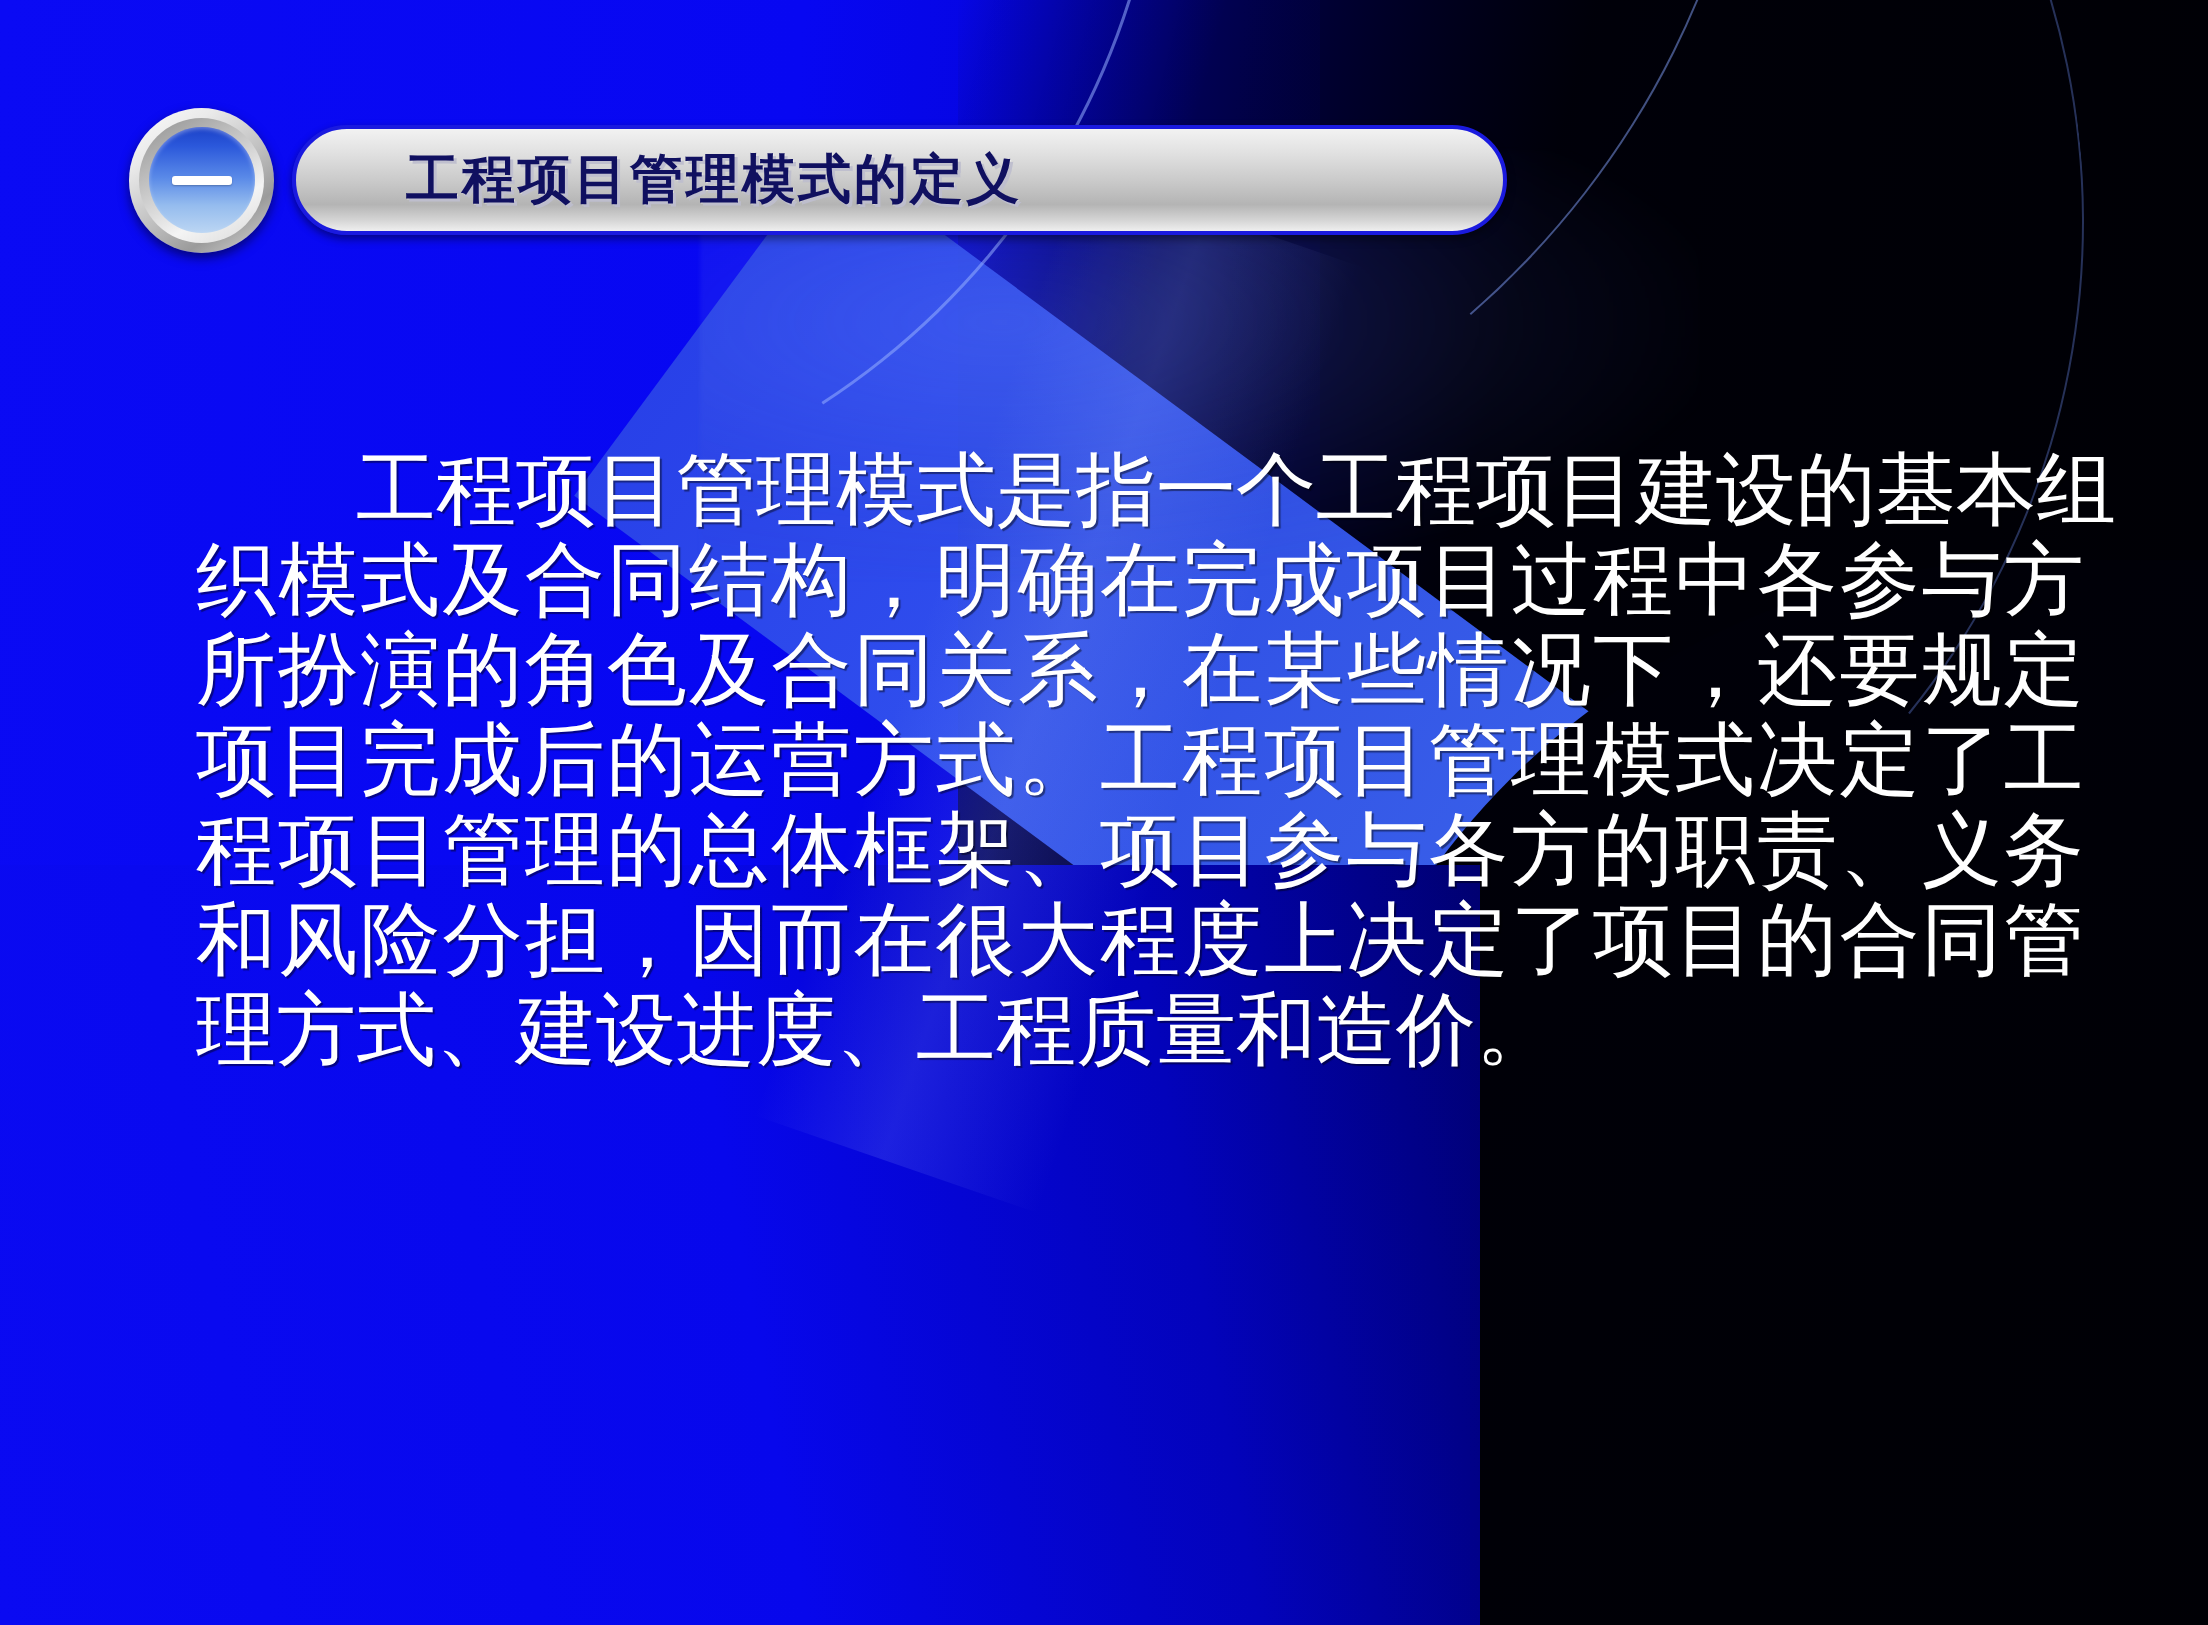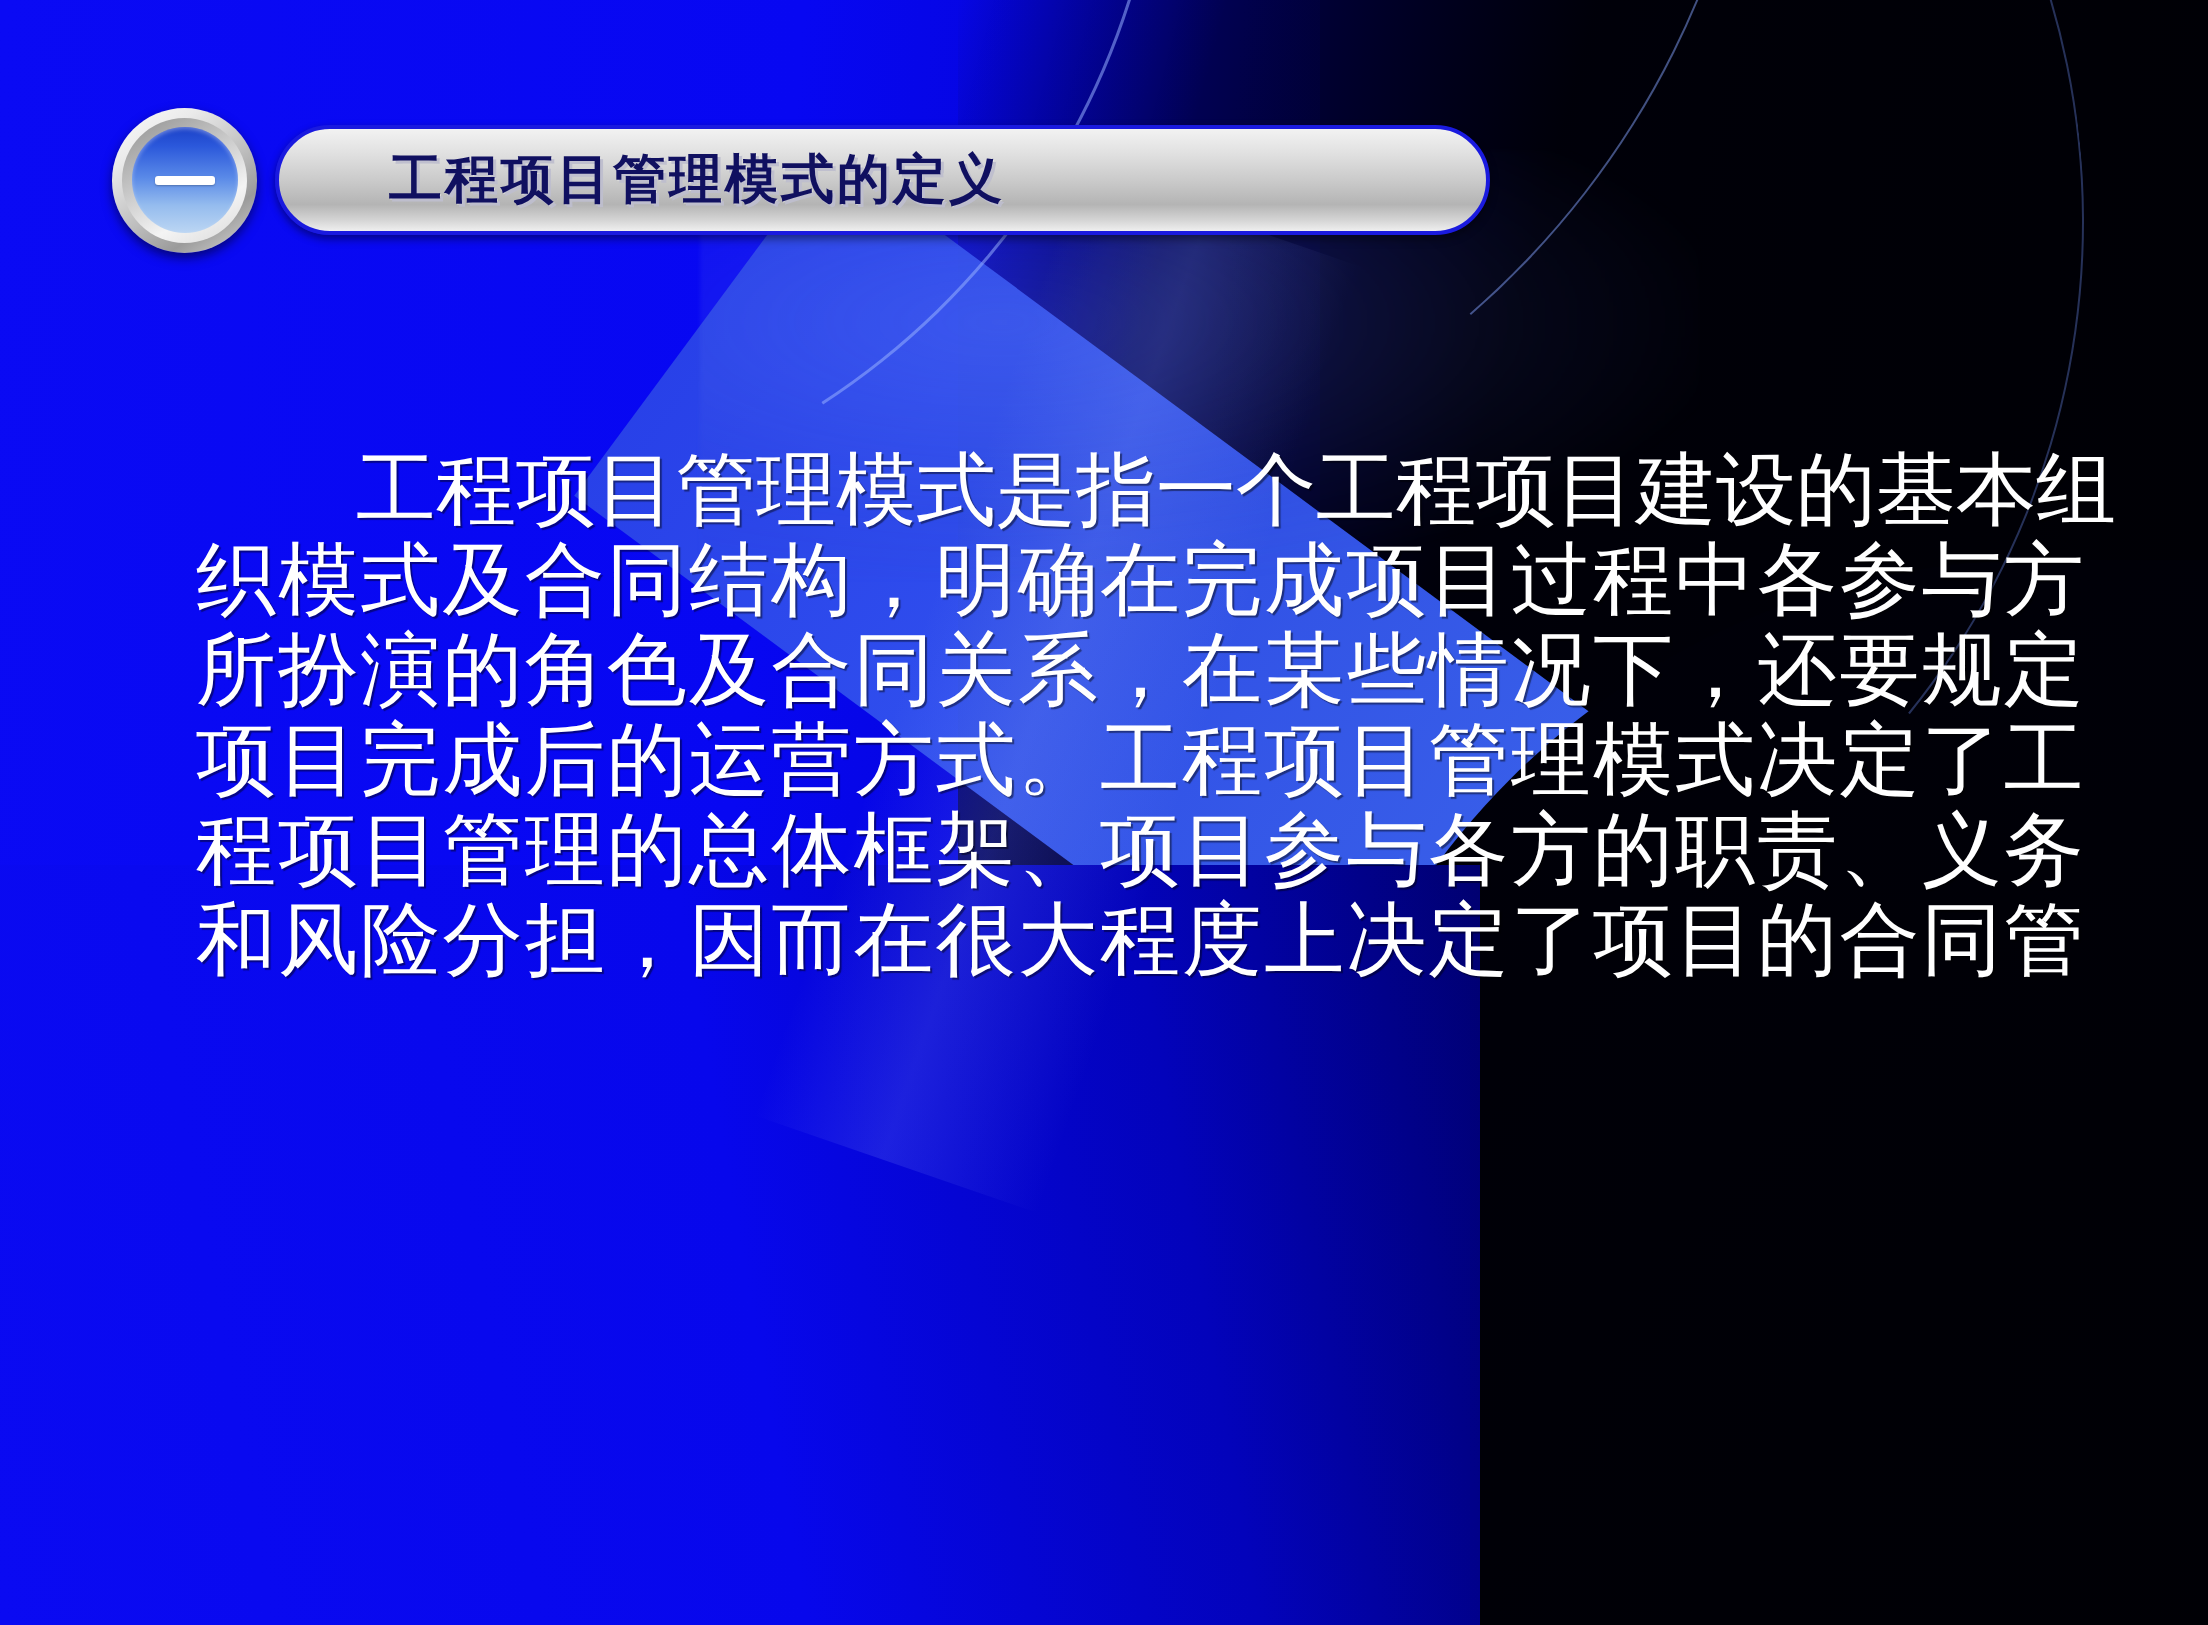--- a/index.html
+++ b/index.html
@@ -136,21 +136,21 @@
     left: 1080px; top: 170px;
     width: 300px; height: 1000px;
     background: linear-gradient(90deg, rgba(255,255,255,0) 0%, rgba(150,175,255,0.16) 45%, rgba(255,255,255,0) 100%);
     transform: rotate(19deg);
     transform-origin: top left;
   }
 
   
   #title-bar-group {
     position: absolute;
-    left: 112px;
+    left: 129px;
     top: 108px;
     width: 1380px;
     height: 145px;
   }
   #title-plate {
     position: absolute;
     left: 163px;
     top: 17px;
     width: 1215px;
     height: 110px;
@@ -420,15 +420,16 @@
         <span>决</span>
         <span>定</span>
         <span>了</span>
         <span>项</span>
         <span>目</span>
         <span>的</span>
         <span>合</span>
         <span>同</span>
         <span>管</span>
       </div>
+    <div class="body-line">理方式、建设进度、工程质量和造价。</div>
   </div>
 
 </div>
 
 </body></html>

